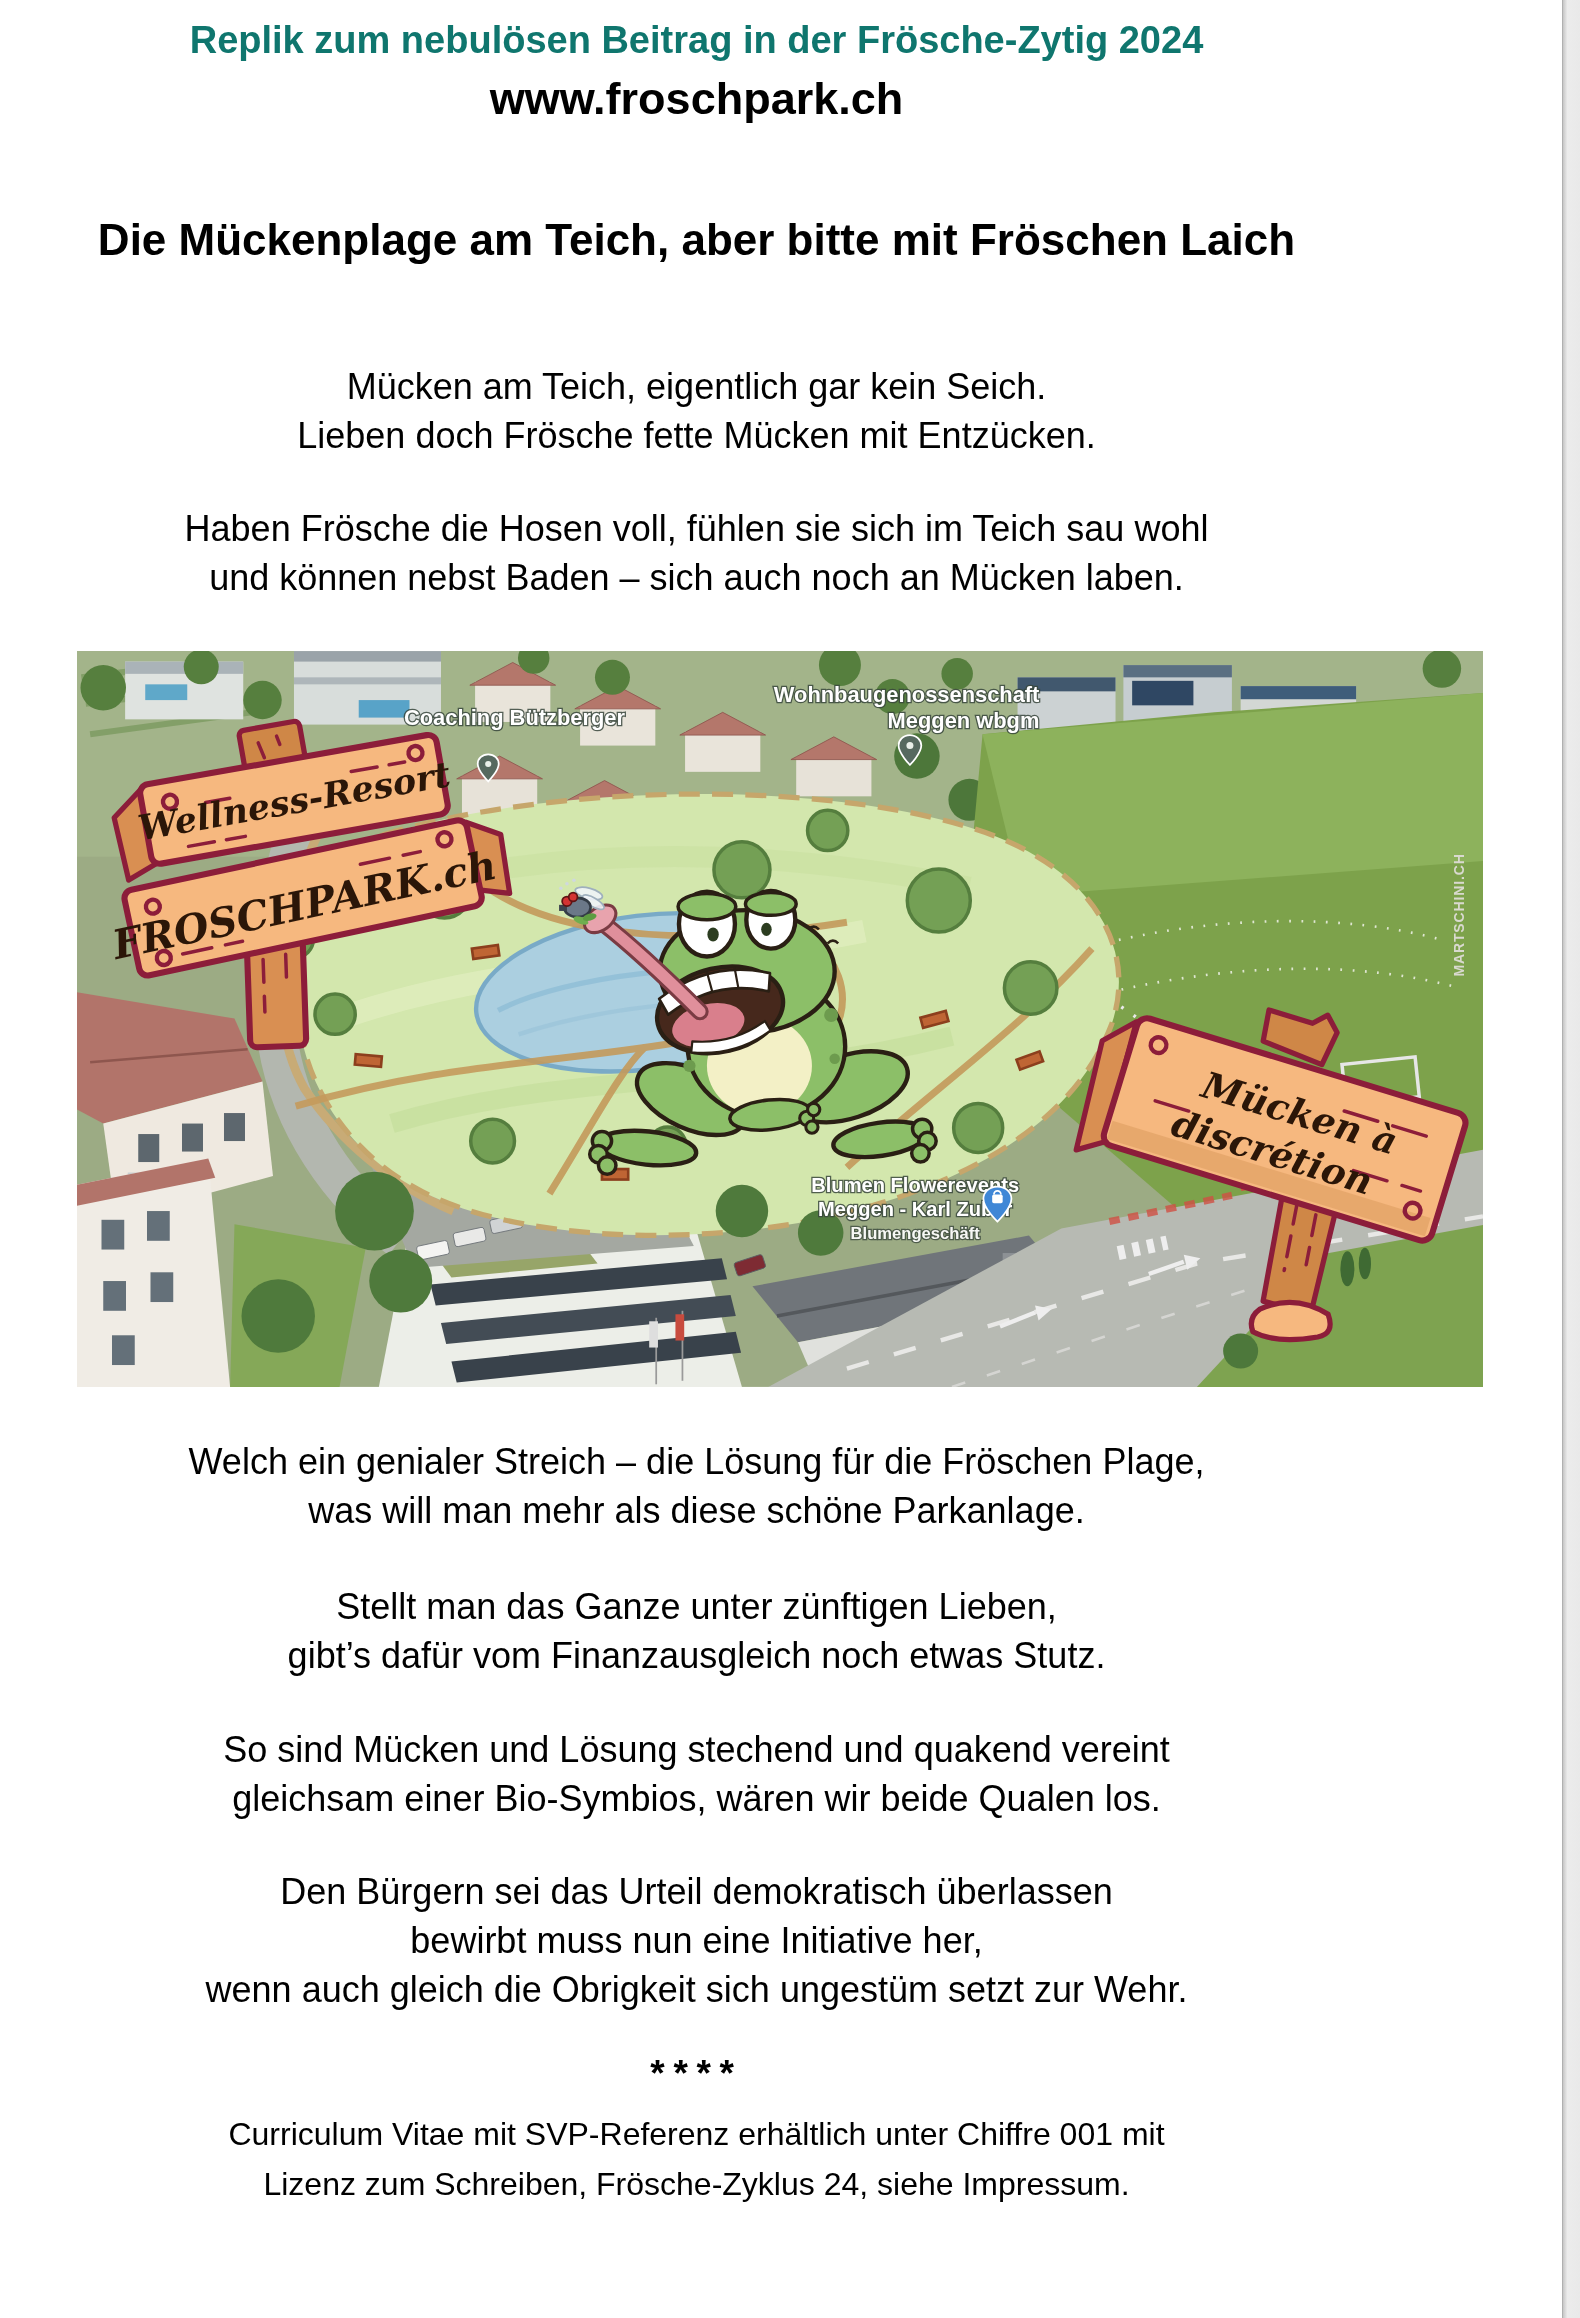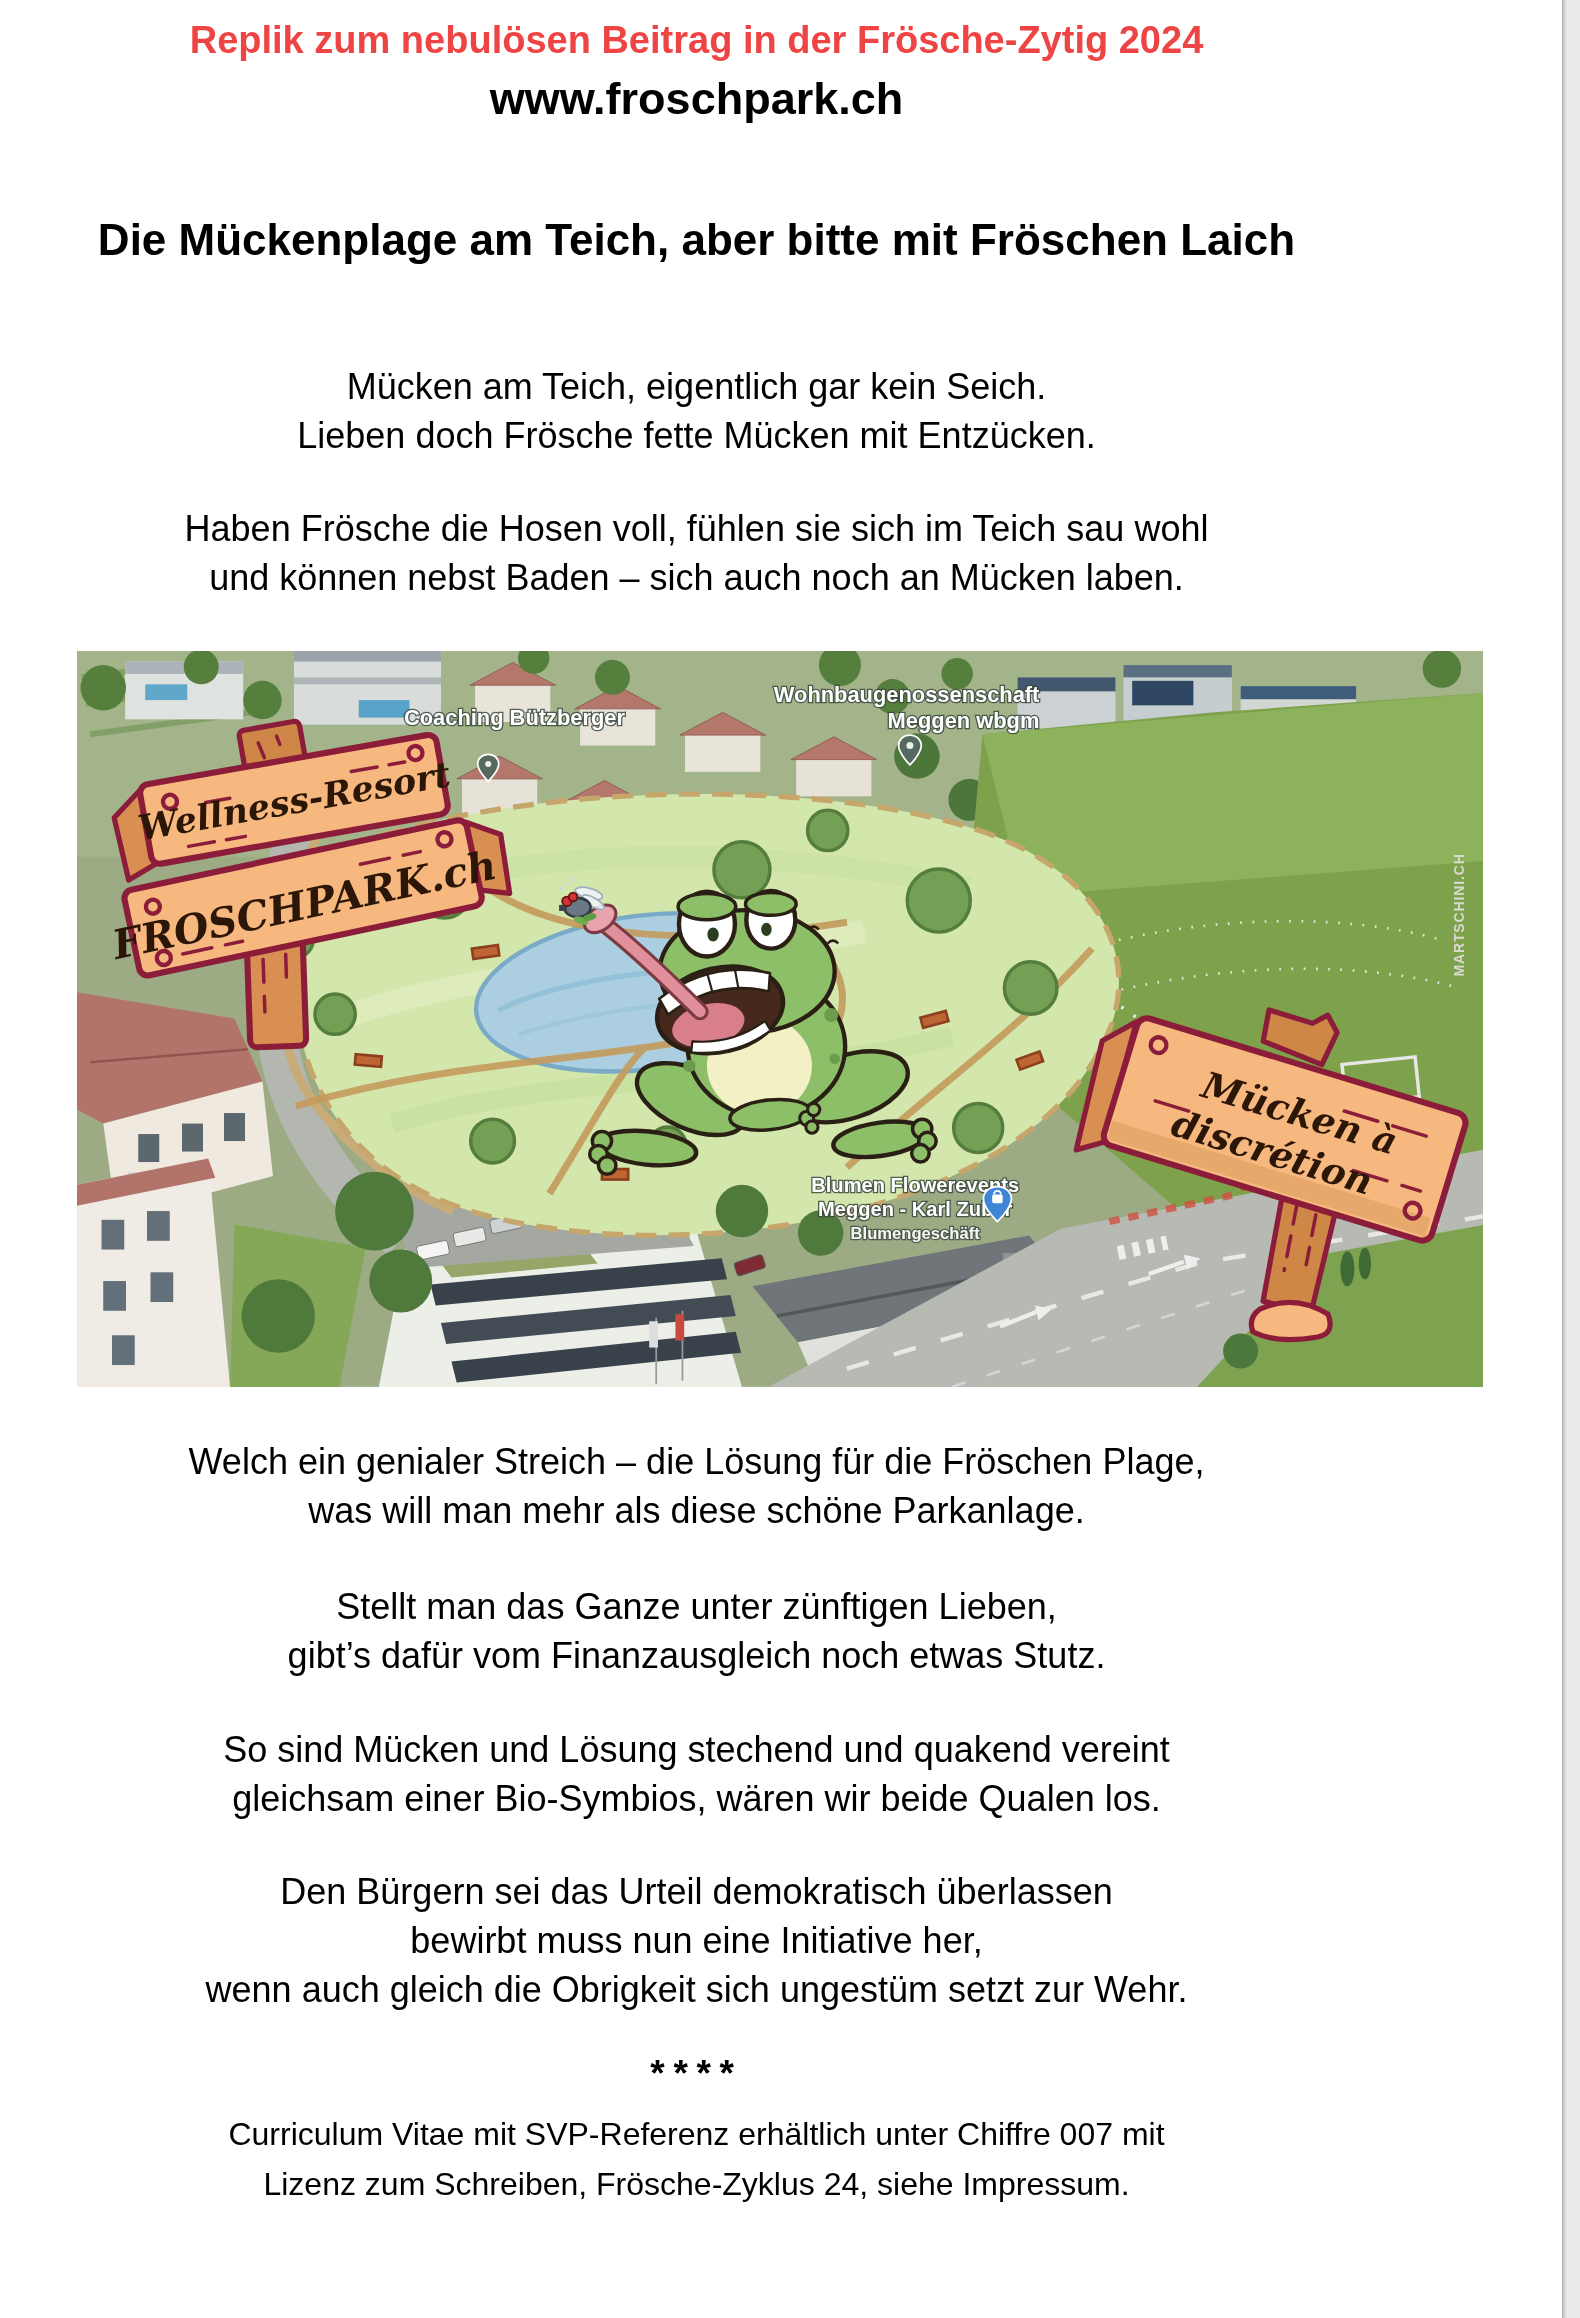--- a/index.html
+++ b/index.html
@@ -7,21 +7,21 @@
     width:1580px; height:2319px;
     background:#ffffff;
     font-family:"Liberation Sans", sans-serif;
     color:#000;
     position:relative;
     overflow:hidden;
   }
   .abs { position:absolute; }
   .col { left:79px; width:1235px; }
   .center { text-align:center; }
-  .heading-red { top:19px; font-size:38px; font-weight:bold; color:#ef4444; }
+  .heading-red { top:19px; font-size:38px; font-weight:bold; color:#0f766e; }
   .title { top:73px; font-size:45px; font-weight:bold; }
   .headline { top:215px; font-size:44px; font-weight:bold; text-align:center; }
   .stanza { font-size:36px; line-height:49px; }
   .line { display:block; }
   .stars { top:2053px; font-size:37px; font-weight:bold; letter-spacing:8.7px; }
   .footer { top:2109px; font-size:32px; line-height:50px; }
   .squiggle {
     text-decoration:underline;
     text-decoration-style:wavy;
     text-decoration-color:#e8392b;
@@ -433,16 +433,16 @@
 
 <div class="abs col center stanza" style="top:1867px">
   <span class="line">Den Bürgern sei das Urteil demokratisch überlassen</span>
   <span class="line">bewirbt muss nun eine Initiative her,</span>
   <span class="line">wenn auch gleich die Obrigkeit sich ungestüm setzt zur Wehr.</span>
 </div>
 
 <div class="abs col center stars">****</div>
 
 <div class="abs col center footer">
-  <span class="line">Curriculum Vitae mit SVP-Referenz erhältlich unter Chiffre 007 mit</span>
+  <span class="line">Curriculum Vitae mit SVP-Referenz erhältlich unter Chiffre 001 mit</span>
   <span class="line">Lizenz zum Schreiben, Frösche-Zyklus 24, siehe Impressum.</span>
 </div>
 
 
 </body></html>

